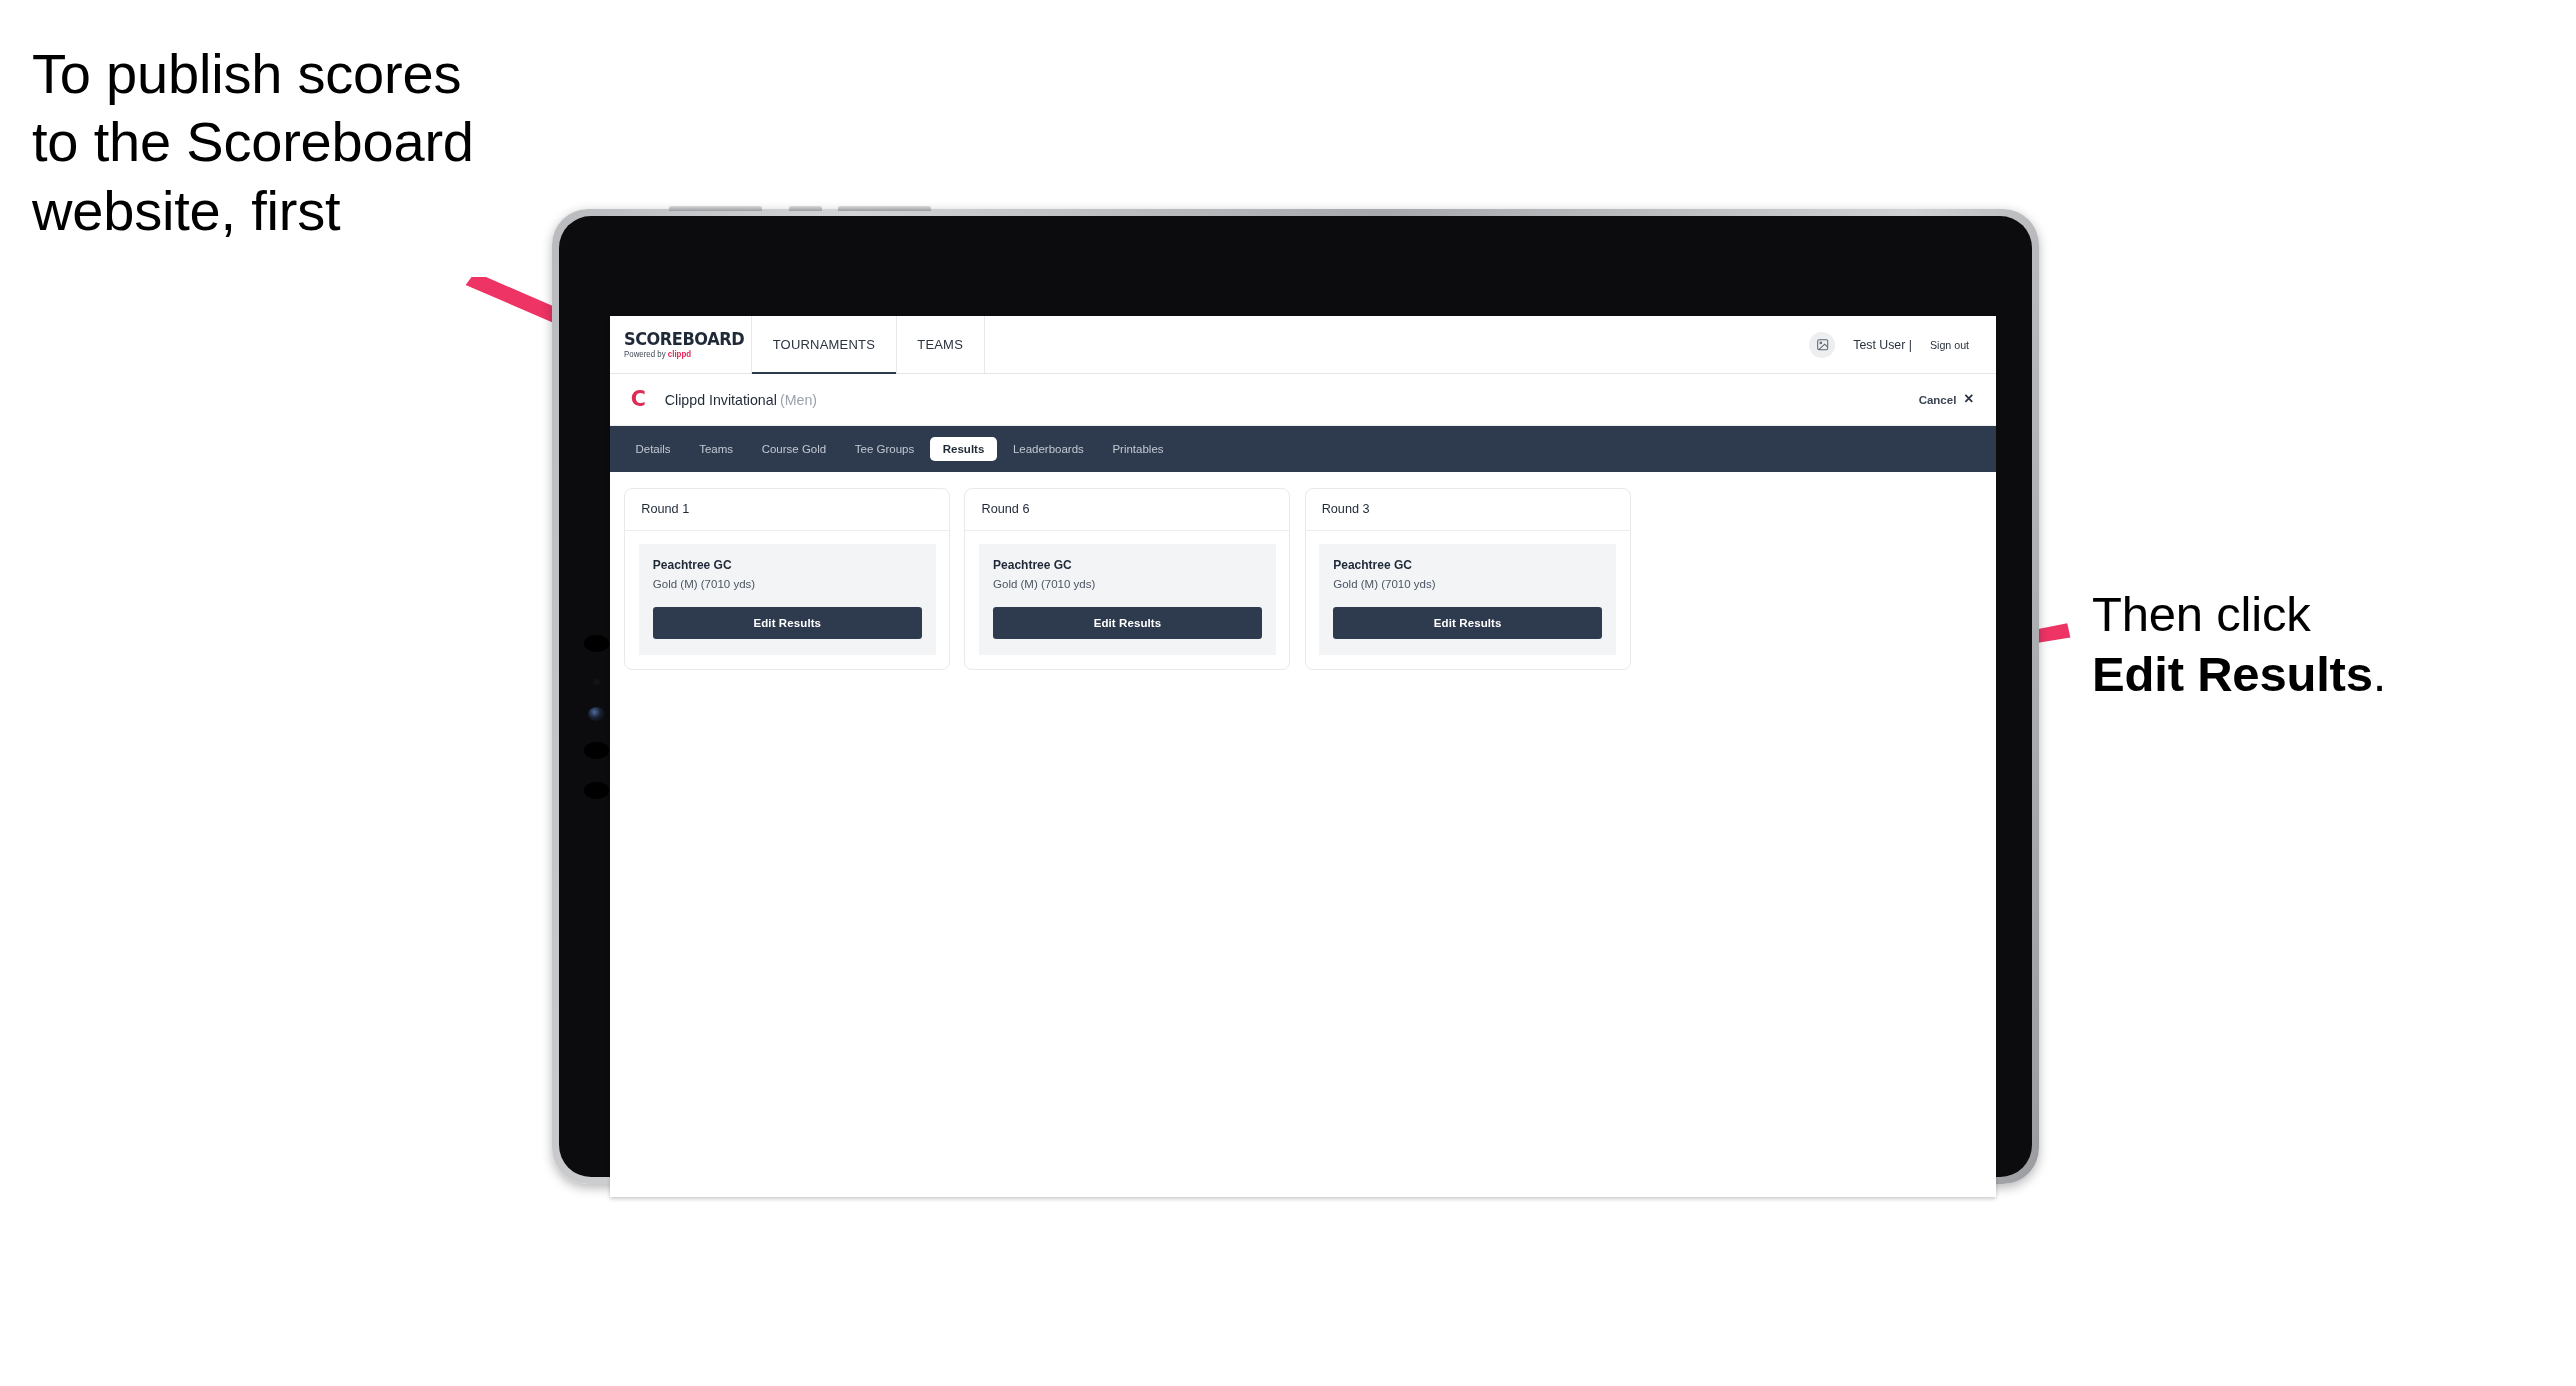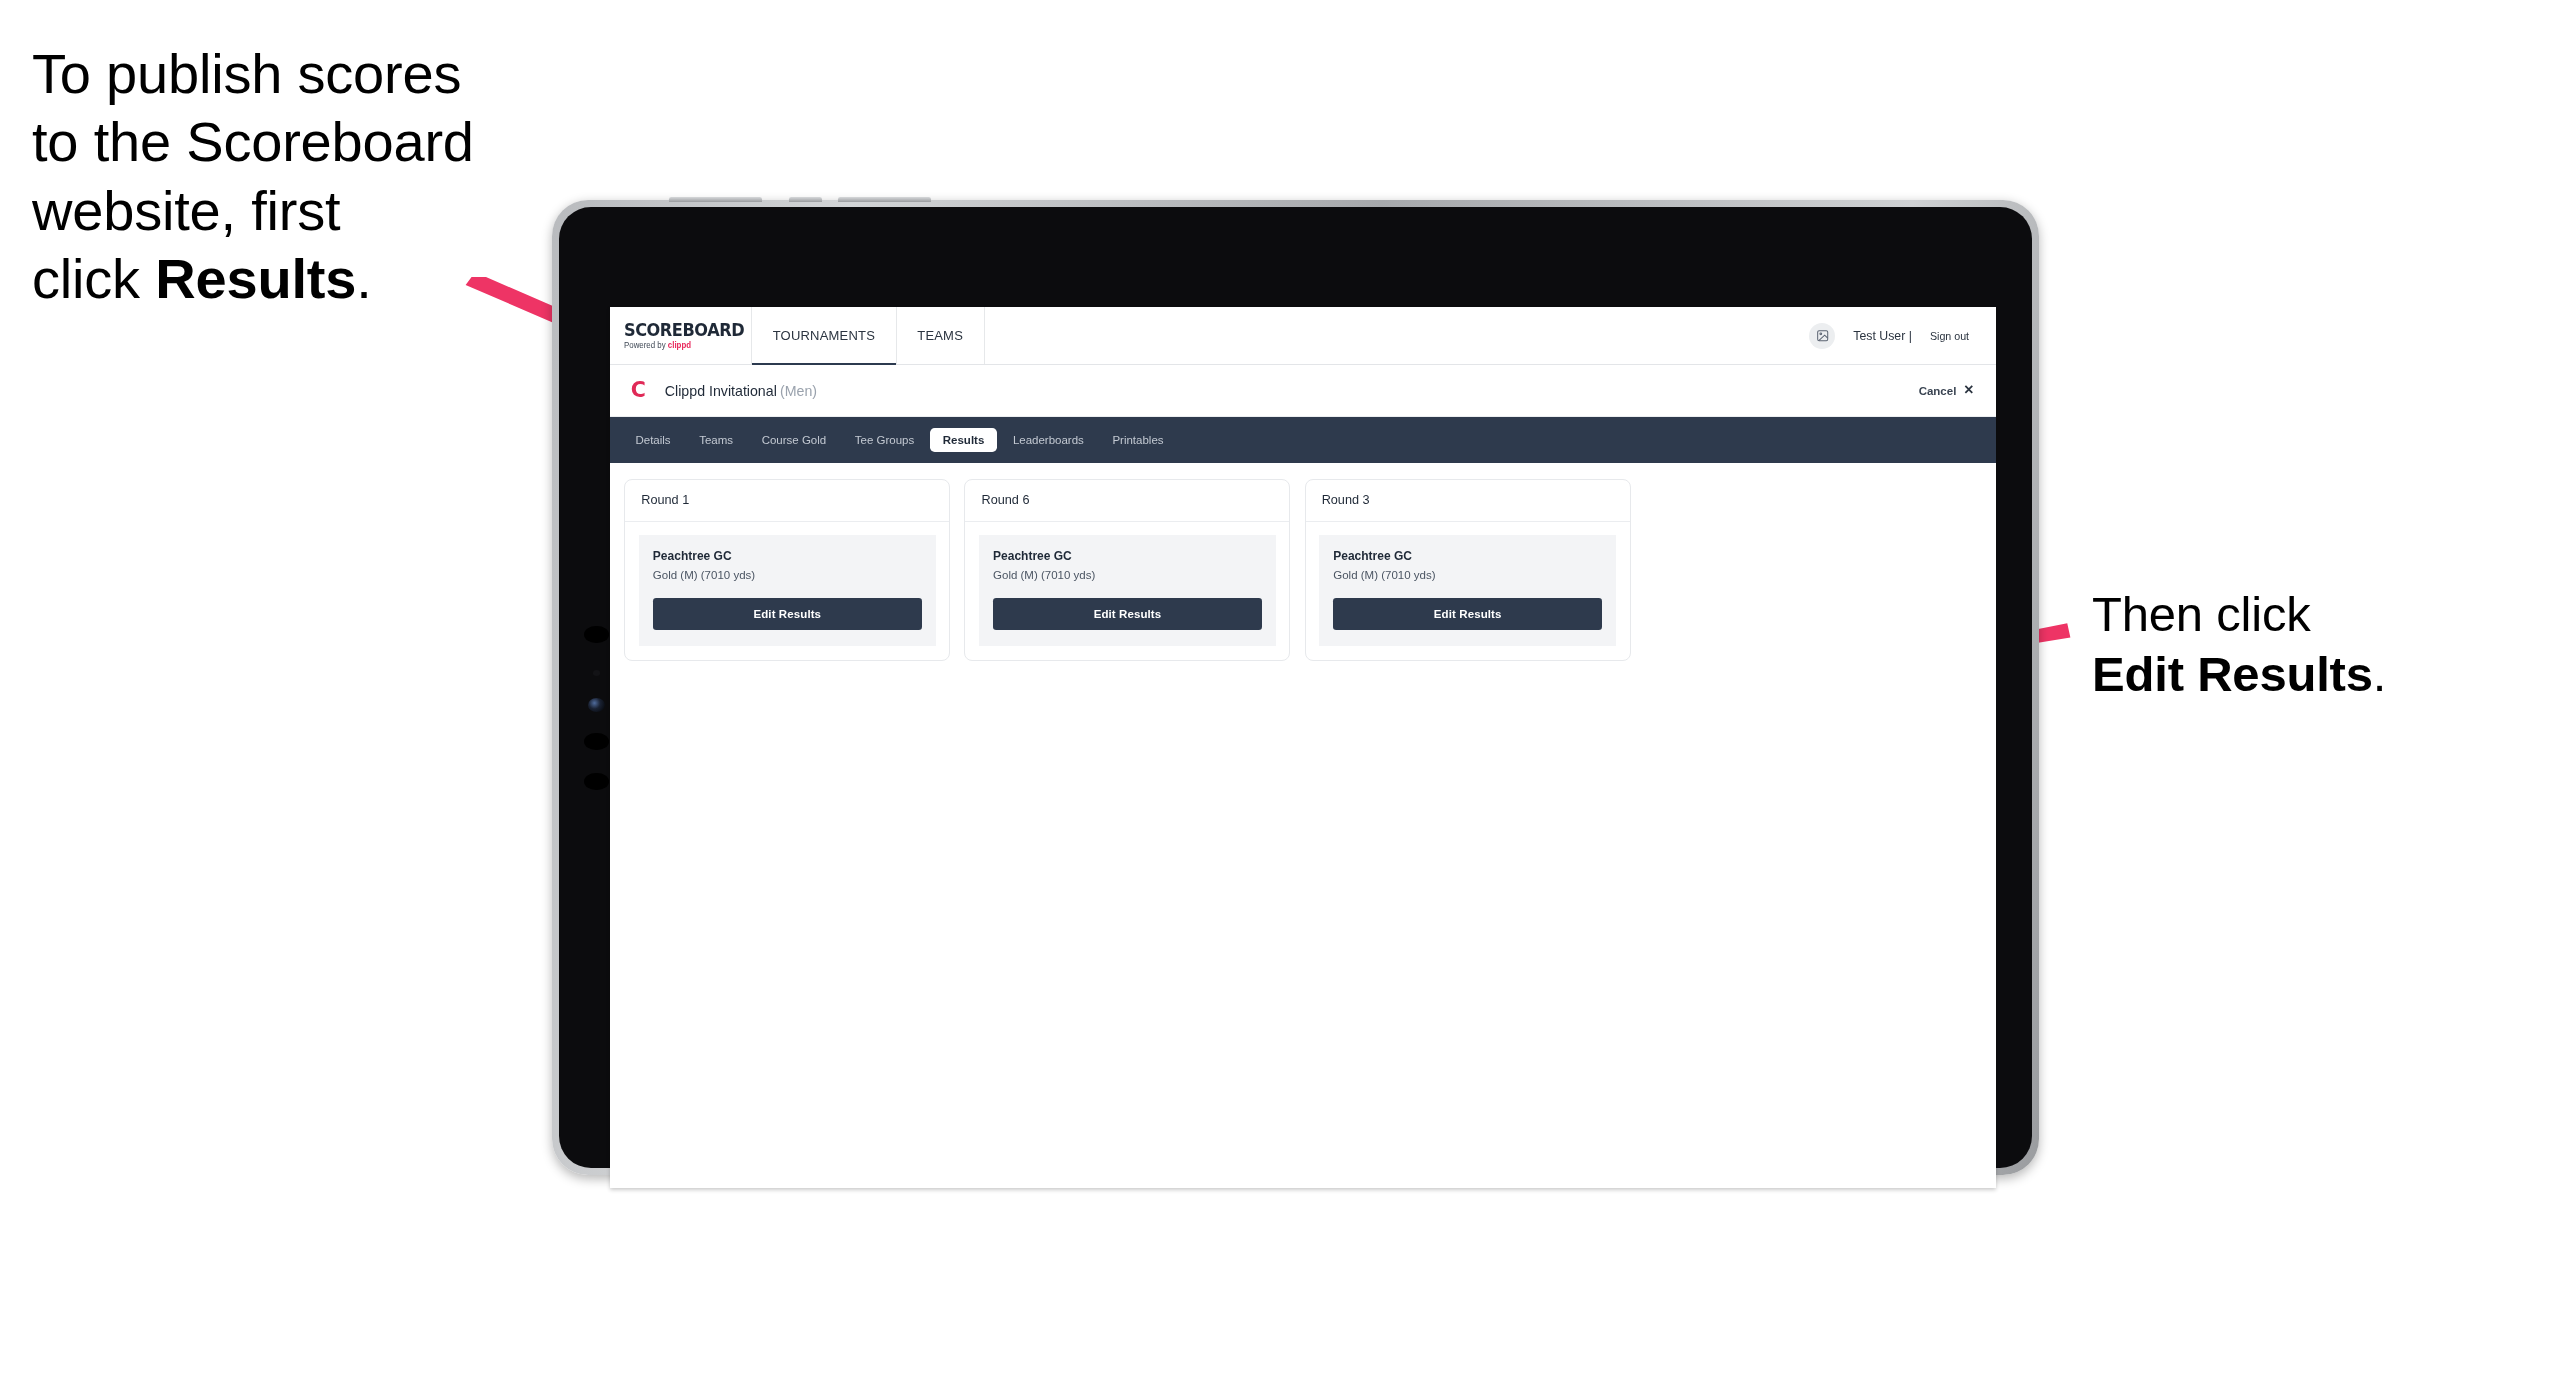--- a/index.html
+++ b/index.html
@@ -45,21 +45,21 @@
     position: absolute;
     pointer-events: none;
   }
   #arrow-left-svg  { left: 459px; top: 277px;  width: 506px; height: 229px; }
   #arrow-right-svg { left: 1598px; top: 609px; width: 475px; height: 134px; }
 
   
   #tablet {
     position: absolute;
     left: 552px;
-    top: 200px;
+    top: 209px;
     width: 1487px;
     height: 975px;
   }
   #tablet-outer {
     position: absolute;
     inset: 0;
     background: linear-gradient(100deg, #b9bbbe 0%, #d2d4d6 18%, #a7a9ac 50%, #cfd1d3 82%, #9a9c9f 100%);
     border-radius: 36px;
     box-shadow: 0 3.2px 11px rgba(0,0,0,0.28);
   }
@@ -318,21 +318,20 @@
     letter-spacing: 0.1px;
   }
 </style>
 </head>
 <body>
 
 <div class="annotation" id="annotation-left">
   <div>To publish scores</div>
   <div>to the Scoreboard</div>
   <div>website, first</div>
-  <div><span>click </span><b>Results</b><span>.</span></div>
 </div>
 
 <div class="annotation" id="annotation-right">
   <div>Then click</div>
   <div><b>Edit Results</b><span>.</span></div>
 </div>
 
 <svg class="arrow-svg" id="arrow-left-svg" viewBox="0 0 640 290">
   <path d="M 8 10 L 455 203 L 412 213 L 508 268 L 490 155 L 462 186 L 20 -6 Z" fill="#ee3465"></path>
 </svg>

